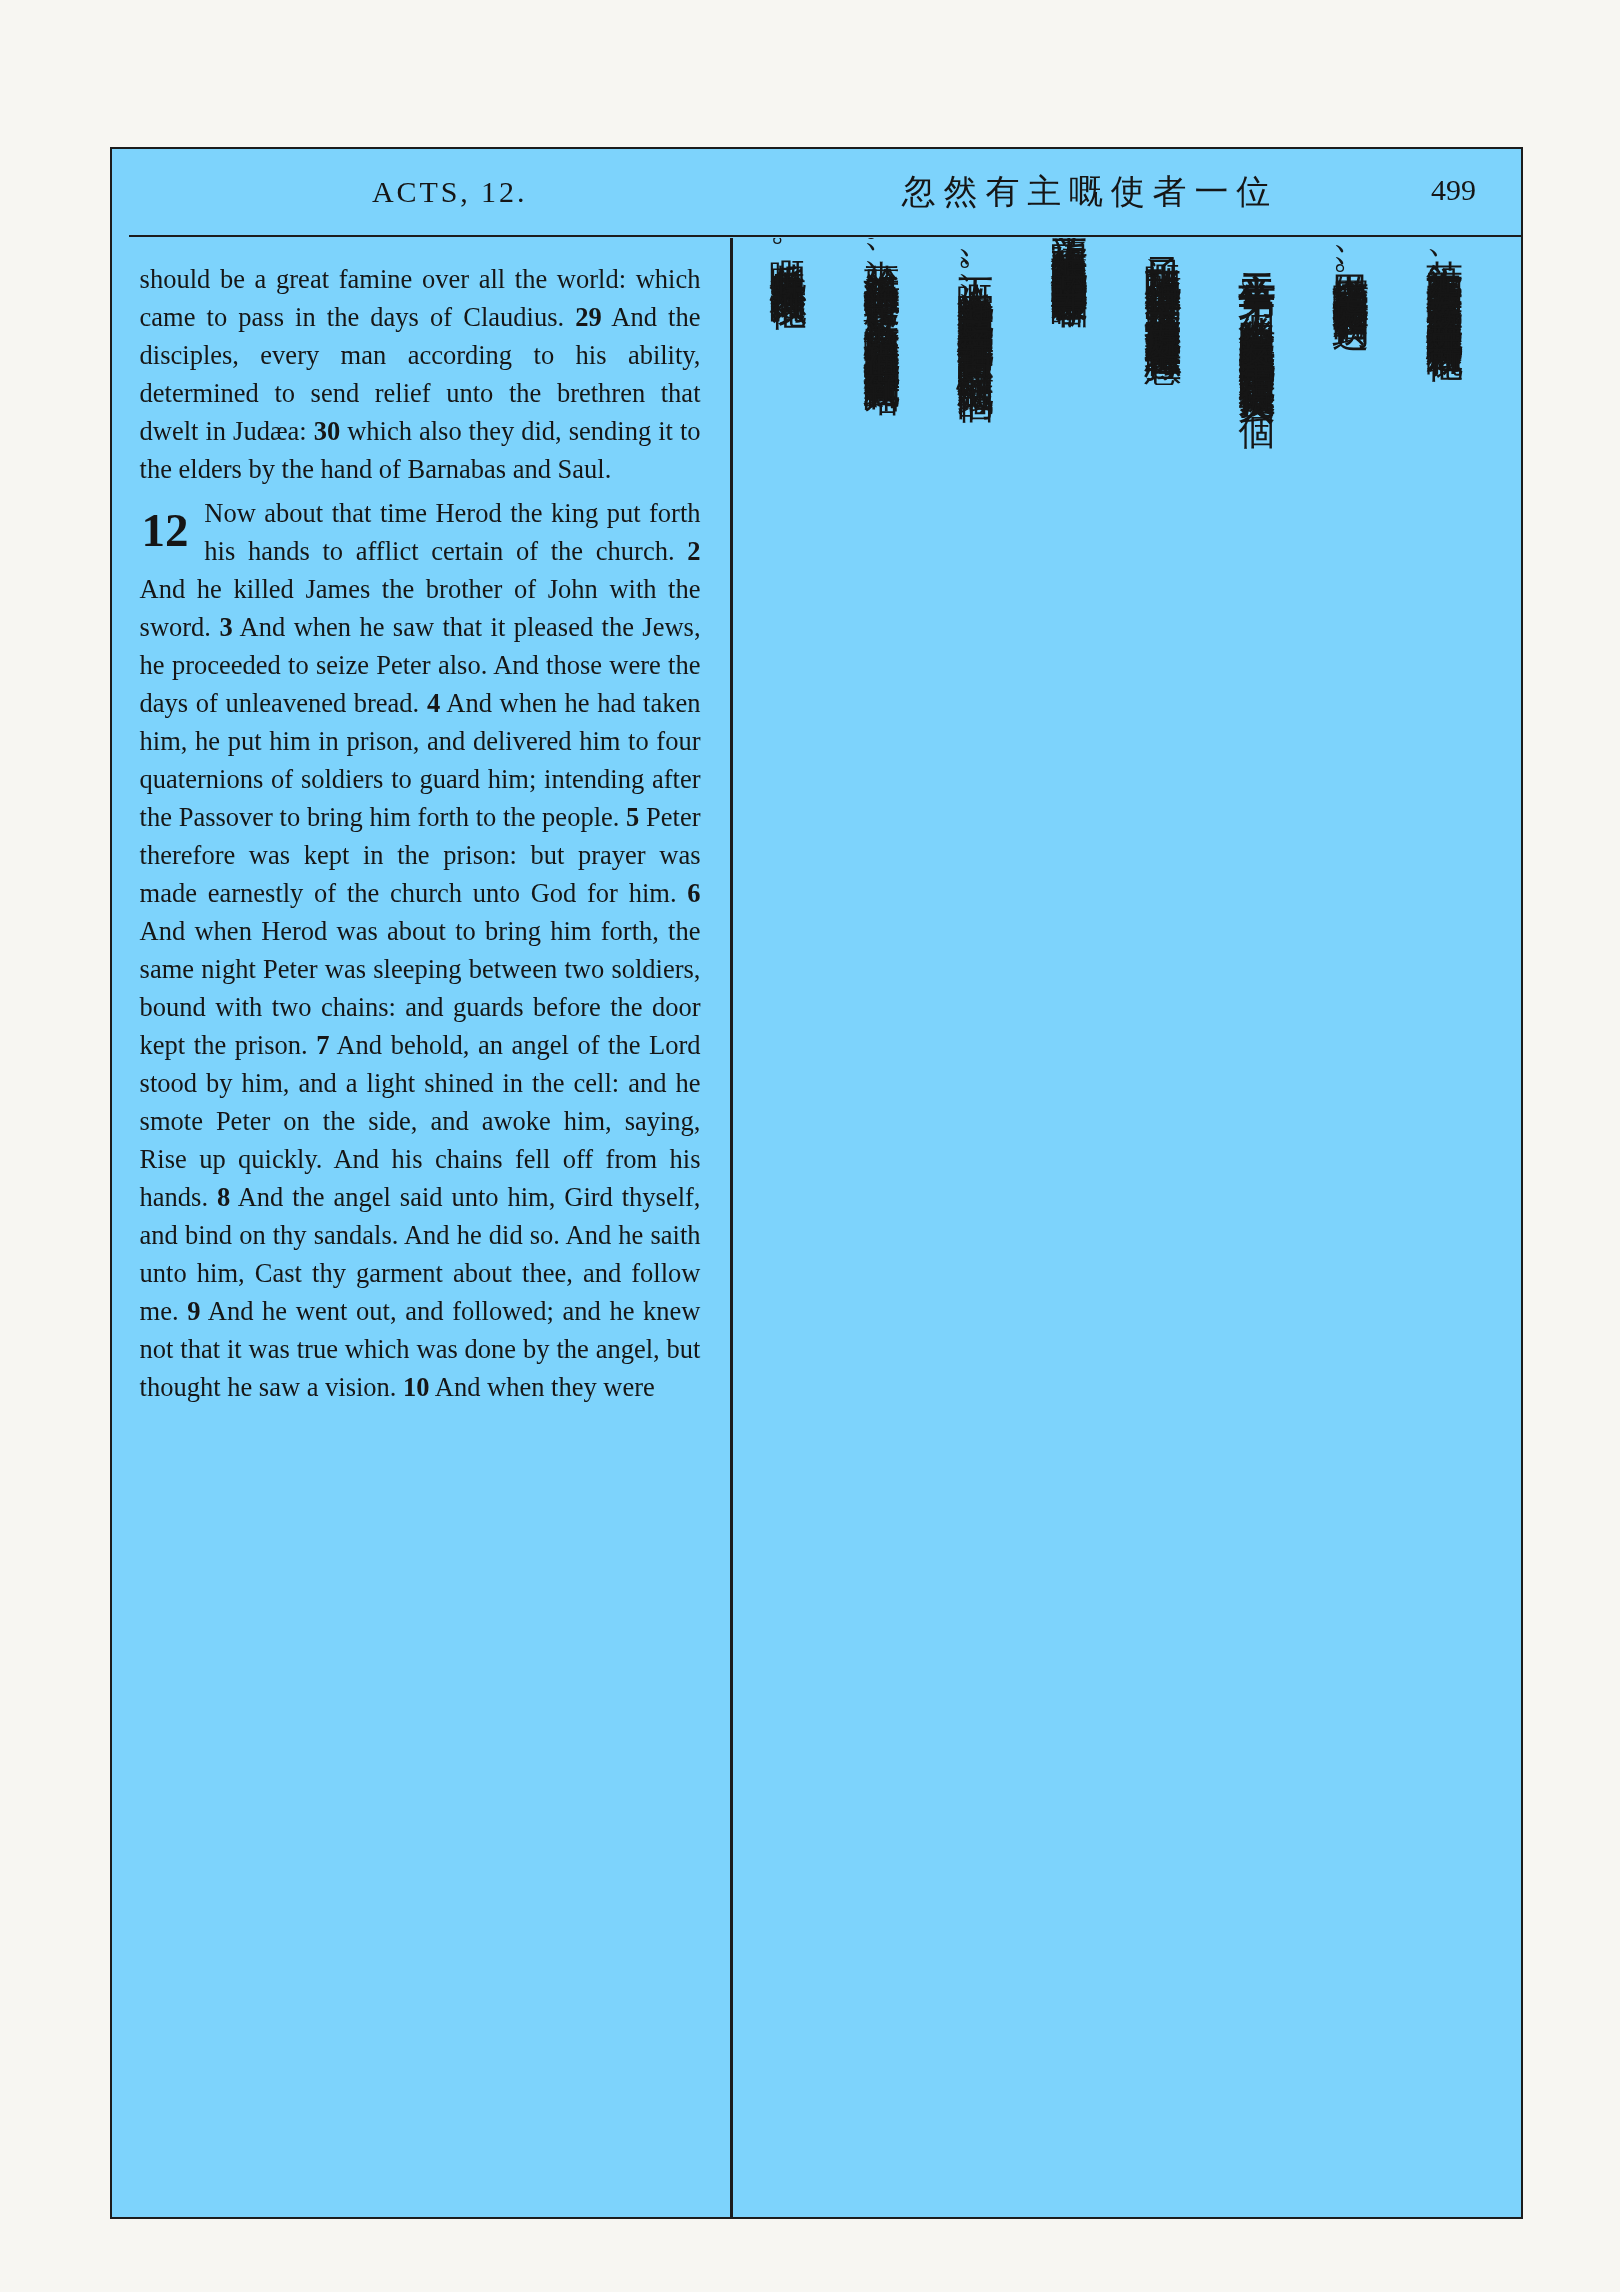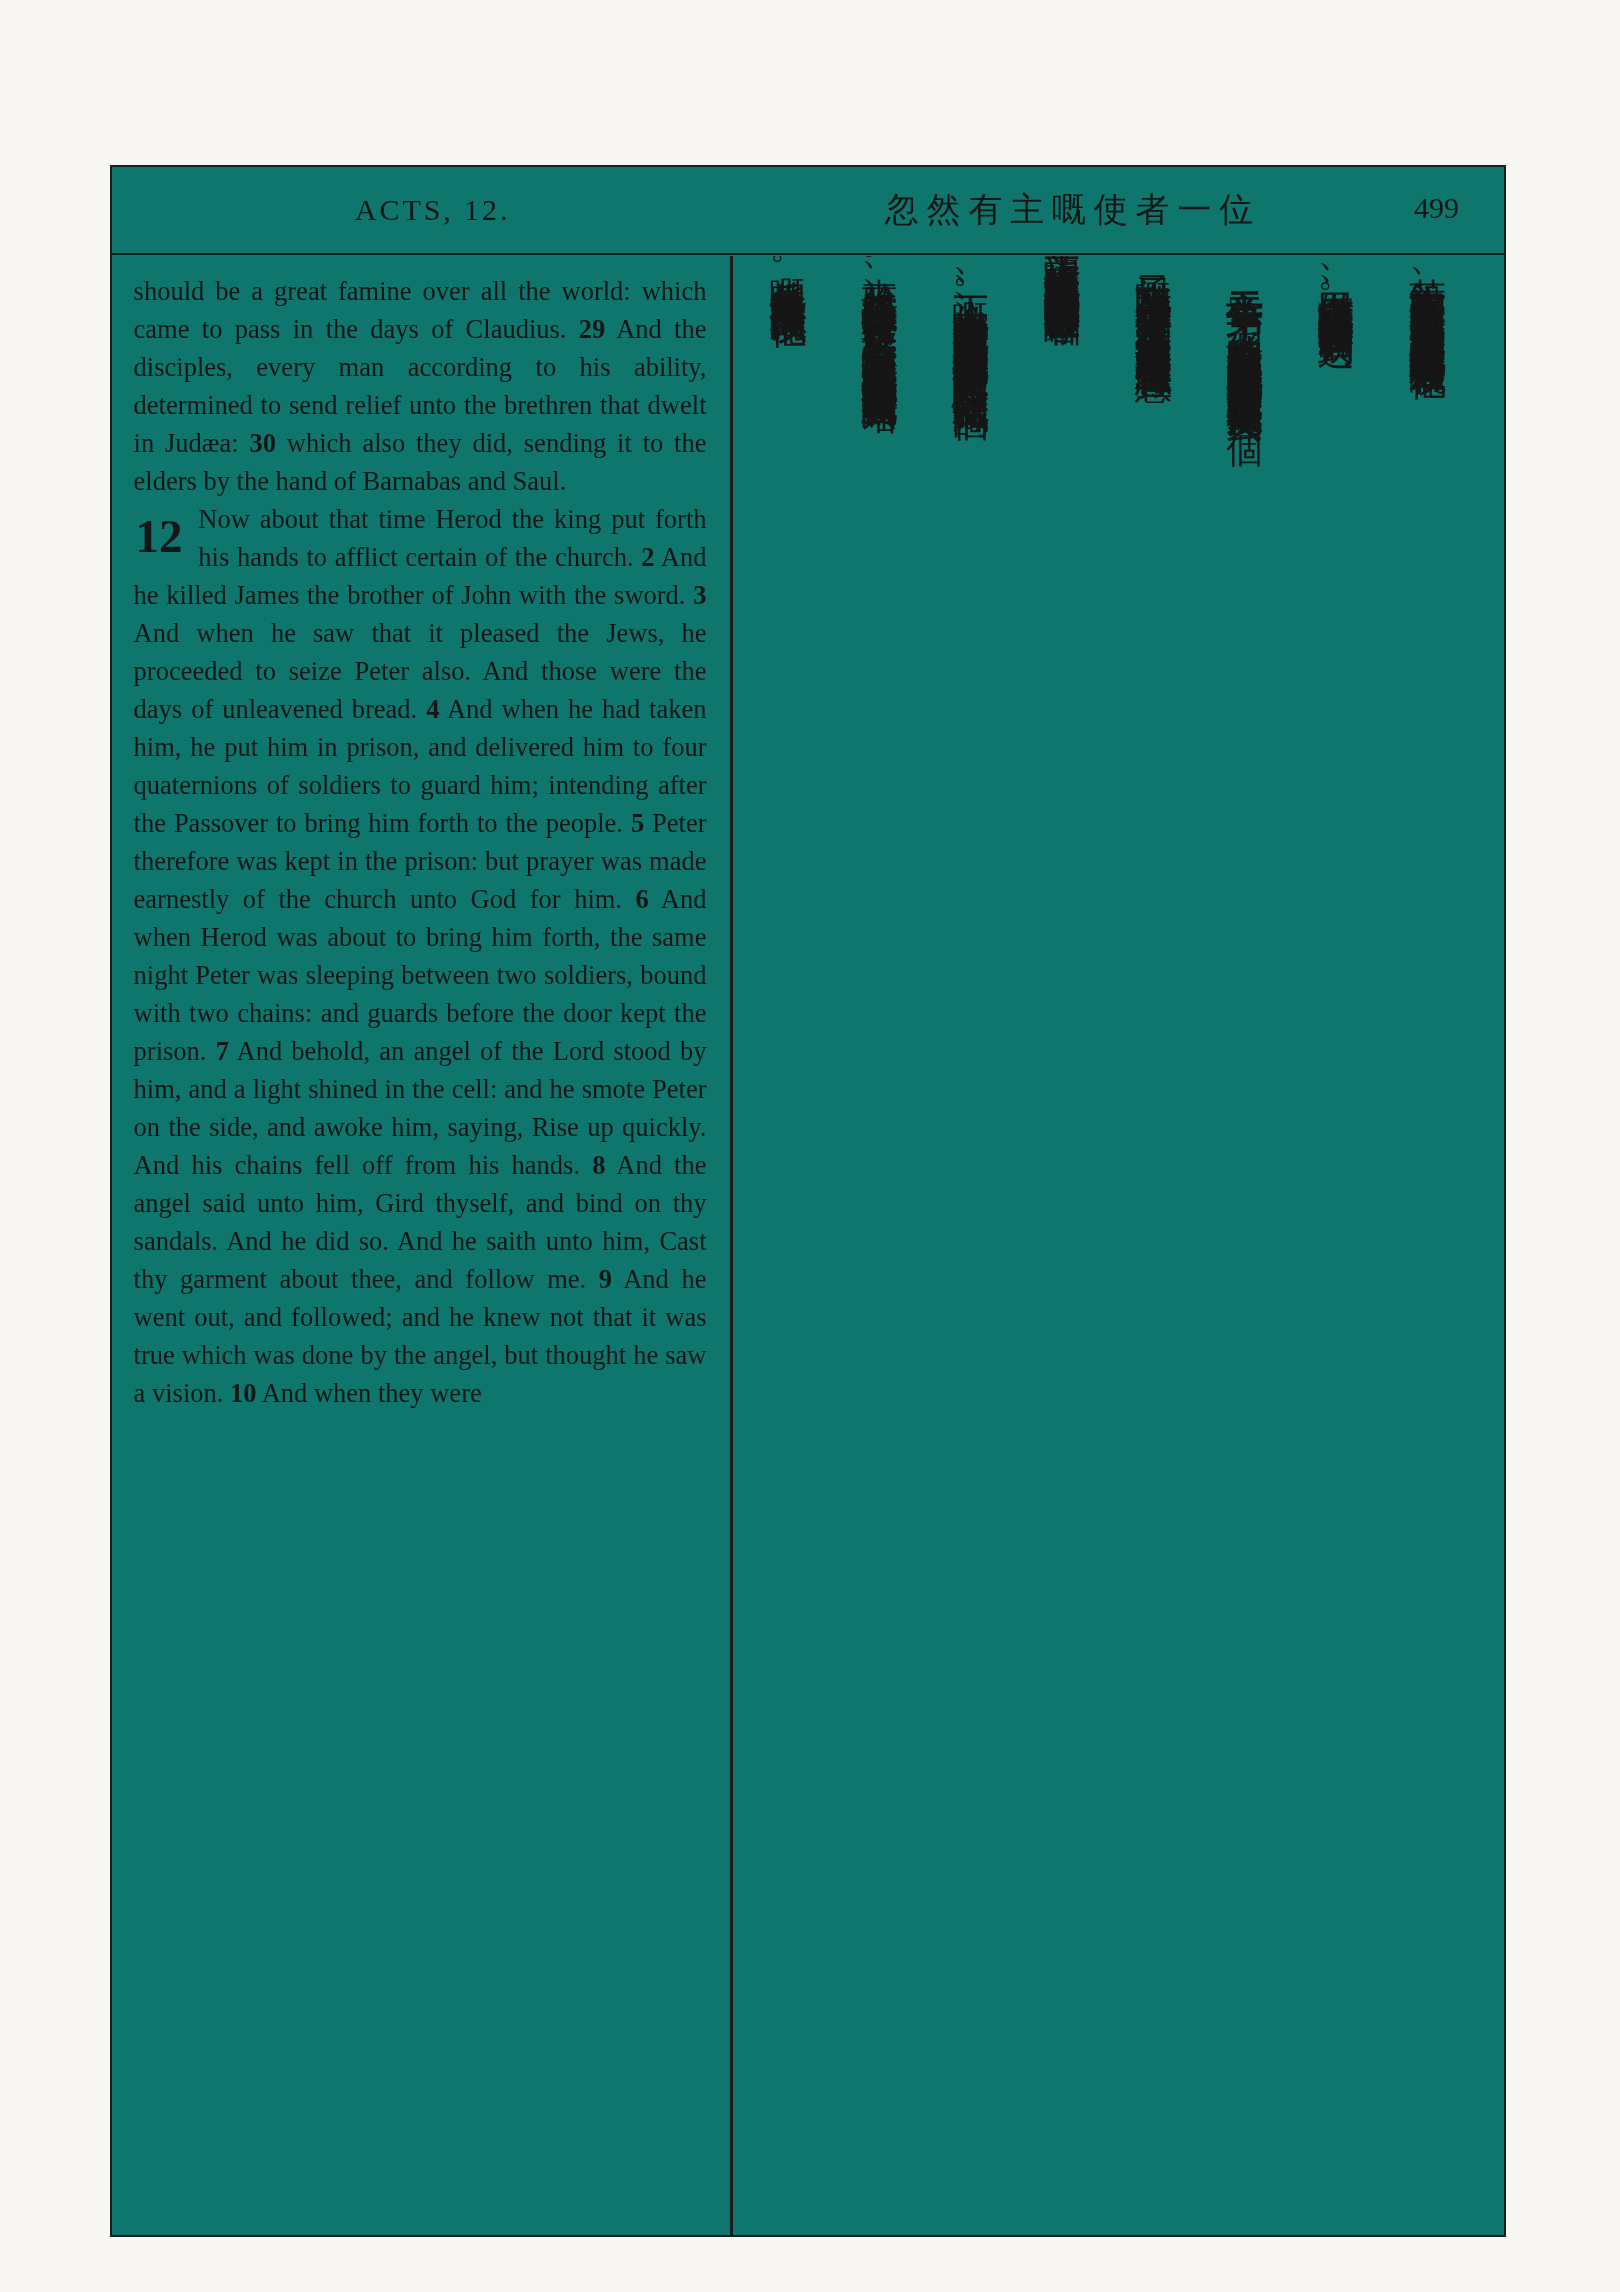--- a/index.html
+++ b/index.html
@@ -6,25 +6,26 @@
   body{
     width:1620px;height:2293px;
     background:#f7f6f2;
     font-family:"Liberation Serif", serif;
     color:#161616;
     position:relative;
     overflow:hidden;
   }
   .frame{
     position:absolute;
-    left:110px; top:165px;
+    left:110px; top:147px;
     width:1392px; height:2068px;
     border:2.9px solid #1c1c1c;
-    background:#0f766e;
+    background:#7dd3fc;
     box-sizing:content-box;
+    padding-left:17px;
   }
   
   .header{
     position:relative;
     height:86px;
     border-bottom:2.9px solid #1c1c1c;
   }
   .h-left{
     position:absolute; left:243px; top:25.5px;
     font-size:30px; letter-spacing:2.9px;
@@ -42,21 +43,21 @@
   .content{
     position:absolute; left:0; right:0; top:89px; bottom:0;
     display:flex;
   }
   .english{
     width:618px; box-sizing:border-box;
     padding:15.7px 23.5px 0 21.6px;
     font-size:26.5px; line-height:38px;
     text-align:justify;
   }
-  .english p{ margin:0; }
+  .english p{ margin:6px; }
   .vnum{ font-weight:bold; }
   .em{ }
   .dropcap{
     float:left;
     font-size:47px; font-weight:bold; line-height:61px;
     padding:5.9px 15.7px 0 2px;
   }
   .divider{ width:2.9px; background:#1c1c1c; }
   
   .chinese{

